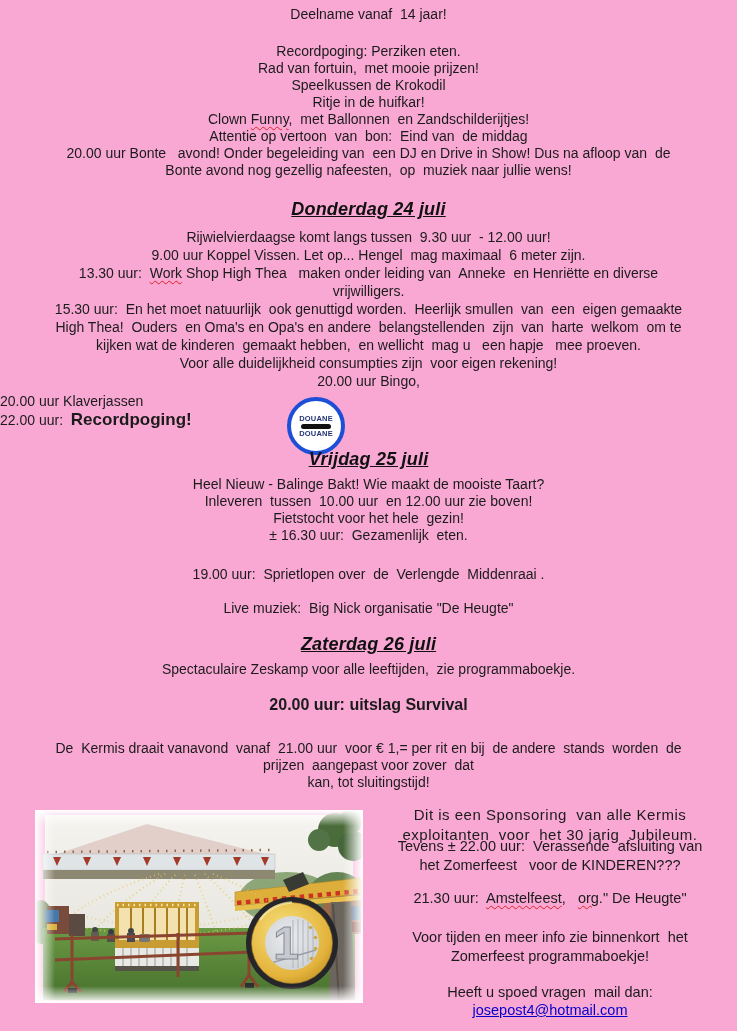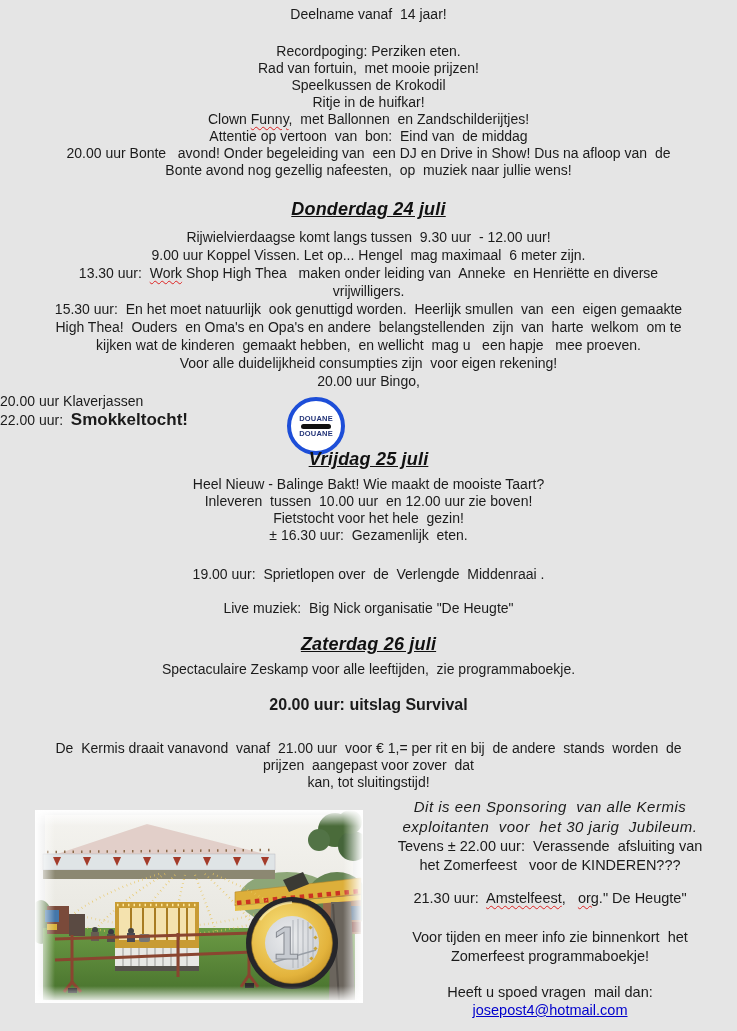--- a/index.html
+++ b/index.html
@@ -1,26 +1,26 @@
 <!DOCTYPE html>
 <html><head>
 <meta charset="utf-8">
 <style>
   html,body{margin:0;padding:0;background:#fff;}
-  .doc{position:relative;width:737px;height:1031px;background:#e5e5e5;overflow:hidden;
+  .doc{position:relative;width:737px;height:1031px;background:#f9a8d4;overflow:hidden;
        font-family:"Liberation Sans",sans-serif;font-size:14px;line-height:17px;color:#1b1b1b;}
   .ln{position:absolute;left:0;width:737px;text-align:center;white-space:pre-wrap;}
   .heading{font-size:18px;font-weight:bold;font-style:italic;text-decoration:underline;letter-spacing:.2px;color:#111;}
   .sq{text-decoration:underline;text-decoration-style:wavy;text-decoration-color:#dd2222;
       text-decoration-thickness:1px;text-underline-offset:2px;margin-top:12px;}
   .leftblock{position:absolute;left:0;width:296px;text-align:left;white-space:pre-wrap;}
   .smokkel-b{font-size:17px;font-weight:bold;}
   .bold16{font-weight:bold;font-size:16px;}
   .rc{position:absolute;left:368px;width:364px;text-align:center;white-space:pre-wrap;font-size:14.5px;}
-  .rc-italic{font-style:italic;font-size:15px;letter-spacing:.5px;}
+  .rc-italic{font-size:15px;letter-spacing:.5px;margin-top:8px;}
   .email{color:#0000cc;text-decoration:underline;cursor:pointer;}
   
   .douane{position:absolute;left:287px;top:397px;width:58px;height:58px;border-radius:50%;
           background:#fff;border:4px solid #1d4ed8;box-sizing:border-box;
           display:flex;align-items:center;justify-content:center;}
   .douane-inner{display:flex;flex-direction:column;align-items:center;line-height:1;}
   .douane-word{font-size:7.5px;font-weight:bold;color:#223377;letter-spacing:.2px;white-space:nowrap;}
   .douane-bar{width:30px;height:5px;background:#101010;border-radius:2.5px;margin:1.5px 0;}
   
   .photo{position:absolute;left:35px;top:810px;width:328px;height:193px;}
@@ -45,21 +45,21 @@
   <div class="ln" style="top:247px">9.00 uur Koppel Vissen. Let op... Hengel  mag maximaal  6 meter zijn.</div>
   <div class="ln" style="top:265px"><span>13.30 uur:  </span><span class="sq">Work</span><span> Shop High Thea   maken onder leiding van  Anneke  en Henriëtte en diverse</span></div>
   <div class="ln" style="top:283px">vrijwilligers.</div>
   <div class="ln" style="top:301px">15.30 uur:  En het moet natuurlijk  ook genuttigd worden.  Heerlijk smullen  van  een  eigen gemaakte</div>
   <div class="ln" style="top:319px">High Thea!  Ouders  en Oma's en Opa's en andere  belangstellenden  zijn  van  harte  welkom  om te</div>
   <div class="ln" style="top:337px">kijken wat de kinderen  gemaakt hebben,  en wellicht  mag u   een hapje   mee proeven.</div>
   <div class="ln" style="top:355px">Voor alle duidelijkheid consumpties zijn  voor eigen rekening!</div>
   <div class="ln" style="top:373px">20.00 uur Bingo,</div>
 
   <div class="leftblock" style="top:393px">20.00 uur Klaverjassen</div>
-  <div class="leftblock" style="top:410px;line-height:20px"><span>22.00 uur:  </span><span class="smokkel-b">Smokkeltocht!</span></div>
+  <div class="leftblock" style="top:410px;line-height:20px"><span>22.00 uur:  </span><span class="smokkel-b">Recordpoging!</span></div>
 
   <div class="douane">
     <div class="douane-inner">
       <div class="douane-word">DOUANE</div>
       <div class="douane-bar"></div>
       <div class="douane-word">DOUANE</div>
     </div>
   </div>
 
   <div class="ln heading" style="top:451px">Vrijdag 25 juli</div>

